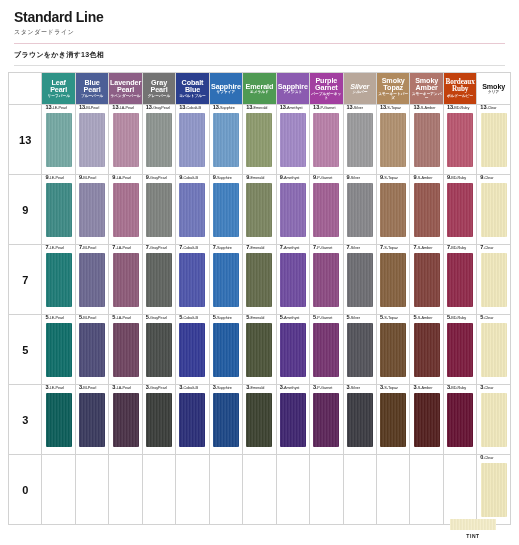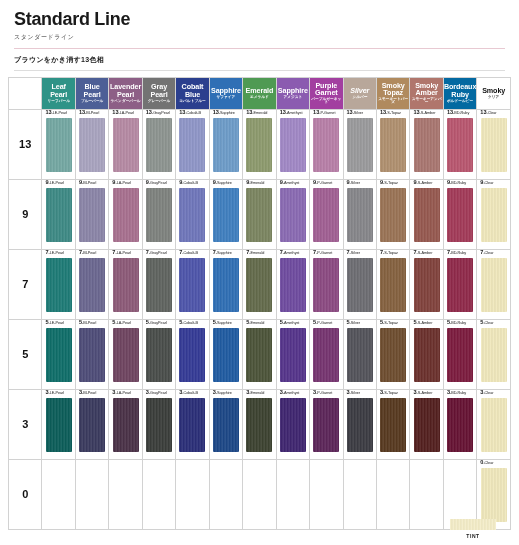--- a/index.html
+++ b/index.html
@@ -8,21 +8,21 @@
     width: 519px; height: 545px;
     background: #ffffff;
     font-family: "Liberation Sans", sans-serif;
     overflow: hidden;
   }
   .page { position: relative; width: 519px; height: 545px; background:#fff; }
 
   
   .header { padding: 10px 0 0 14px; }
   .title {
-    font-size: 18px; font-weight: 700; color:#1a1a1a;
+    font-size: 14px; font-weight: 700; color:#1a1a1a;
     letter-spacing: -0.3px; line-height: 1.1;
     font-family: "Liberation Sans", sans-serif;
   }
   .title-jp { font-size: 6px; color:#444; margin-top: 3px; letter-spacing:.6px; }
   .rule { height:1px; background:#e8c9d2; margin: 6px 14px 0 14px; }
   .subtitle { font-size: 7px; font-weight:700; color:#222; padding: 6px 0 0 14px; letter-spacing:.3px; }
   .rule2 { height:1px; background:#dddddd; margin: 5px 14px 0 14px; }
 
   
   .chart-wrap { padding: 6px 8px 0 8px; }
@@ -170,21 +170,21 @@
             <th class="hdr" style="background: rgb(176, 138, 94);">
               <span class="en">Smoky</span>
               <span class="en">Topaz</span>
               <span class="jp">スモーキートパーズ</span>
             </th>
             <th class="hdr" style="background: rgb(176, 118, 108);">
               <span class="en">Smoky</span>
               <span class="en">Amber</span>
               <span class="jp">スモーキーアンバー</span>
             </th>
-            <th class="hdr" style="background: #0369a1;">
+            <th class="hdr" style="background: #c2410c; font-family: Liberation Serif, serif;">
               <span class="en">Bordeaux</span>
               <span class="en">Ruby</span>
               <span class="jp">ボルドールビー</span>
             </th>
             <th class="hdr clear-hdr" style="background: rgb(255, 255, 255);">
               <span class="en">Smoky</span>
               <span class="jp">クリア</span>
             </th>
           </tr>
         </thead>

